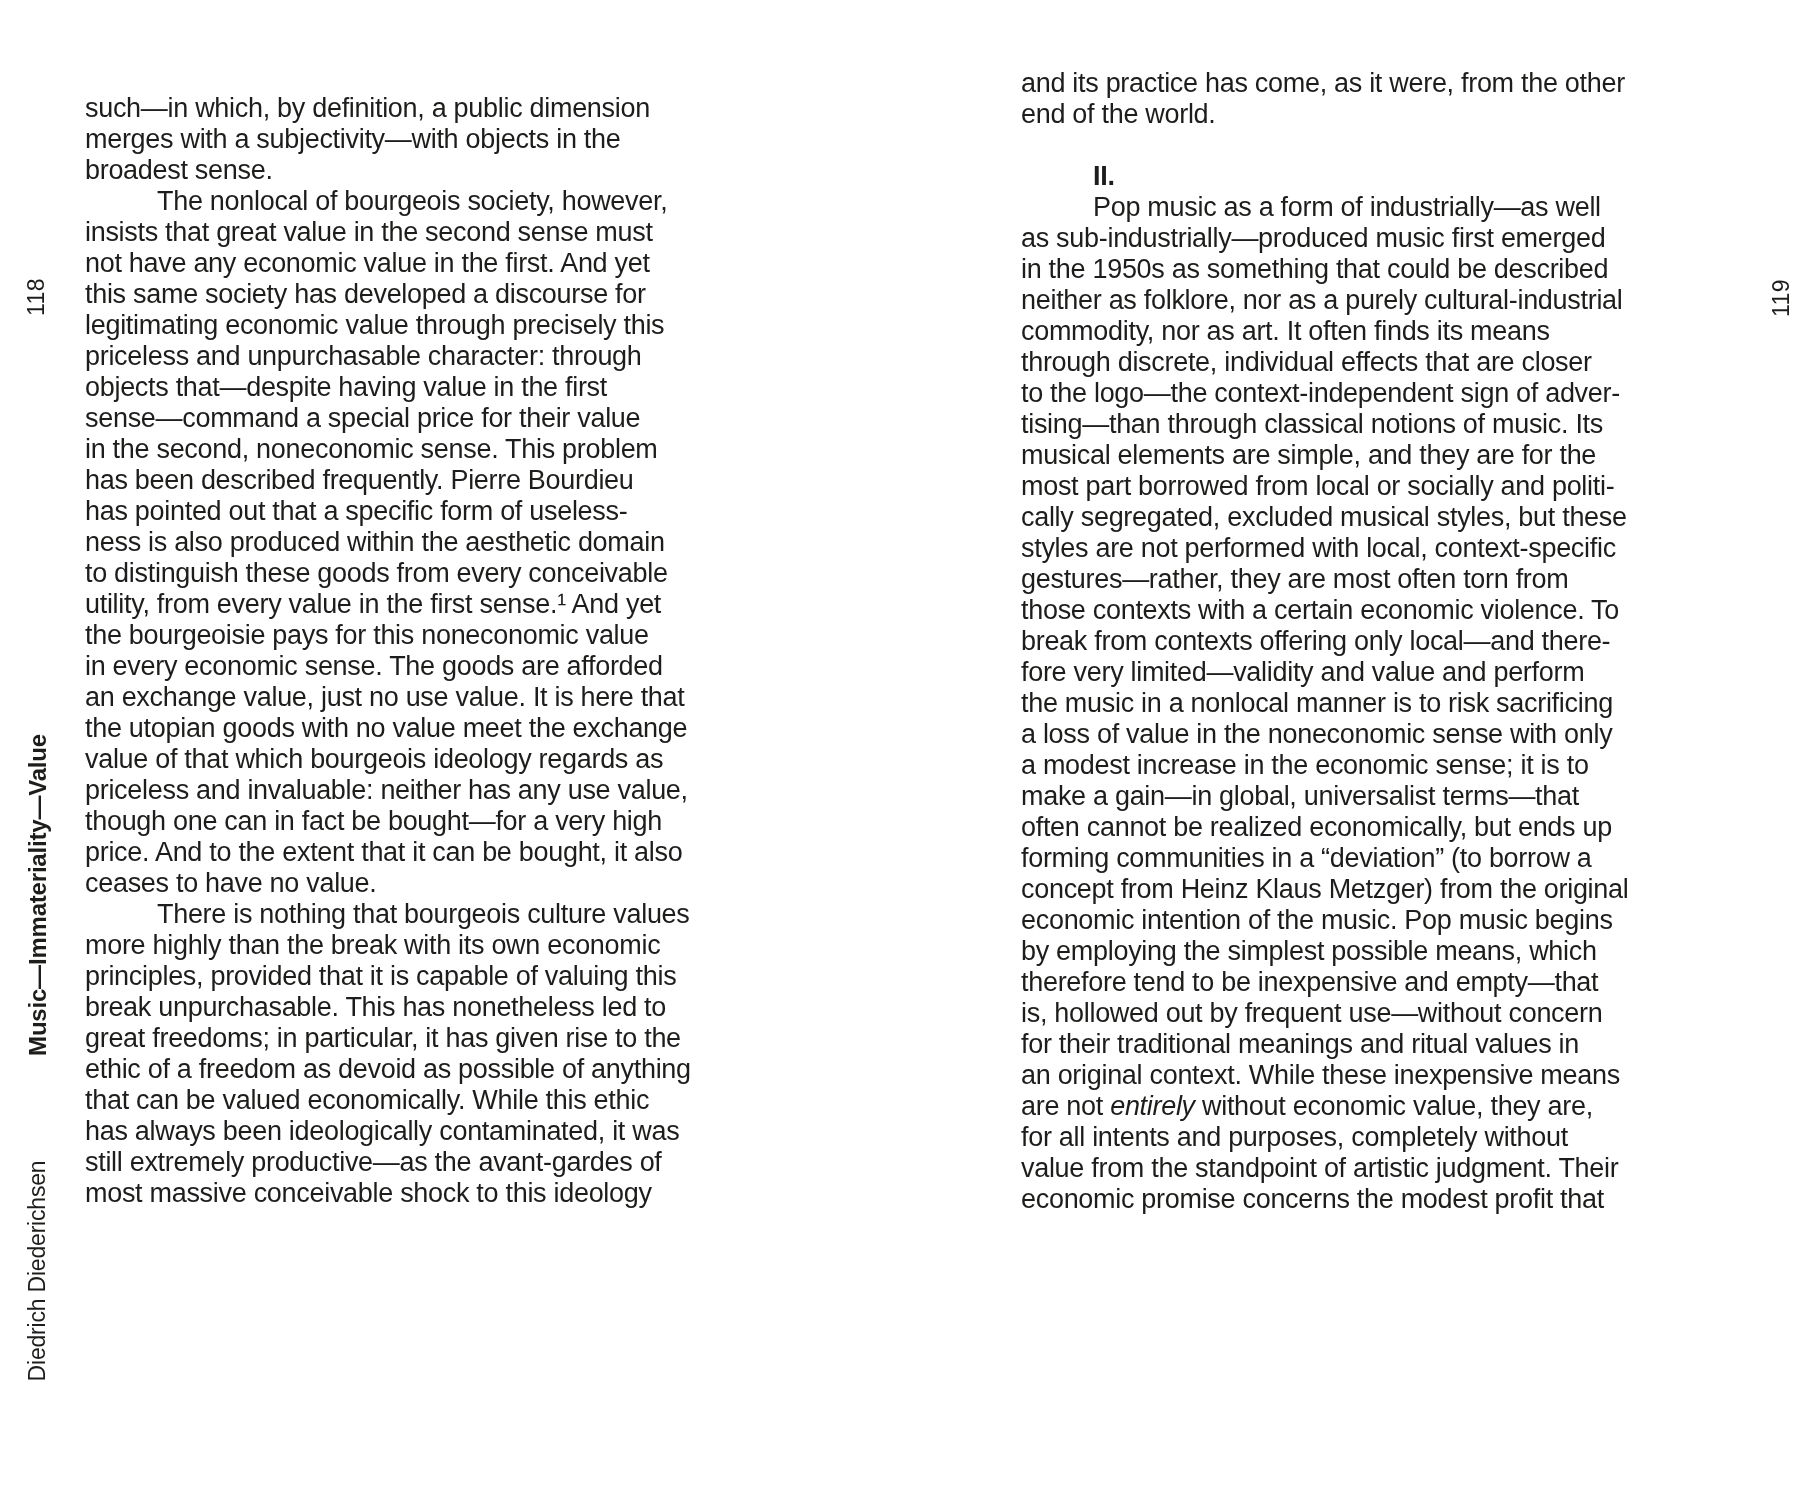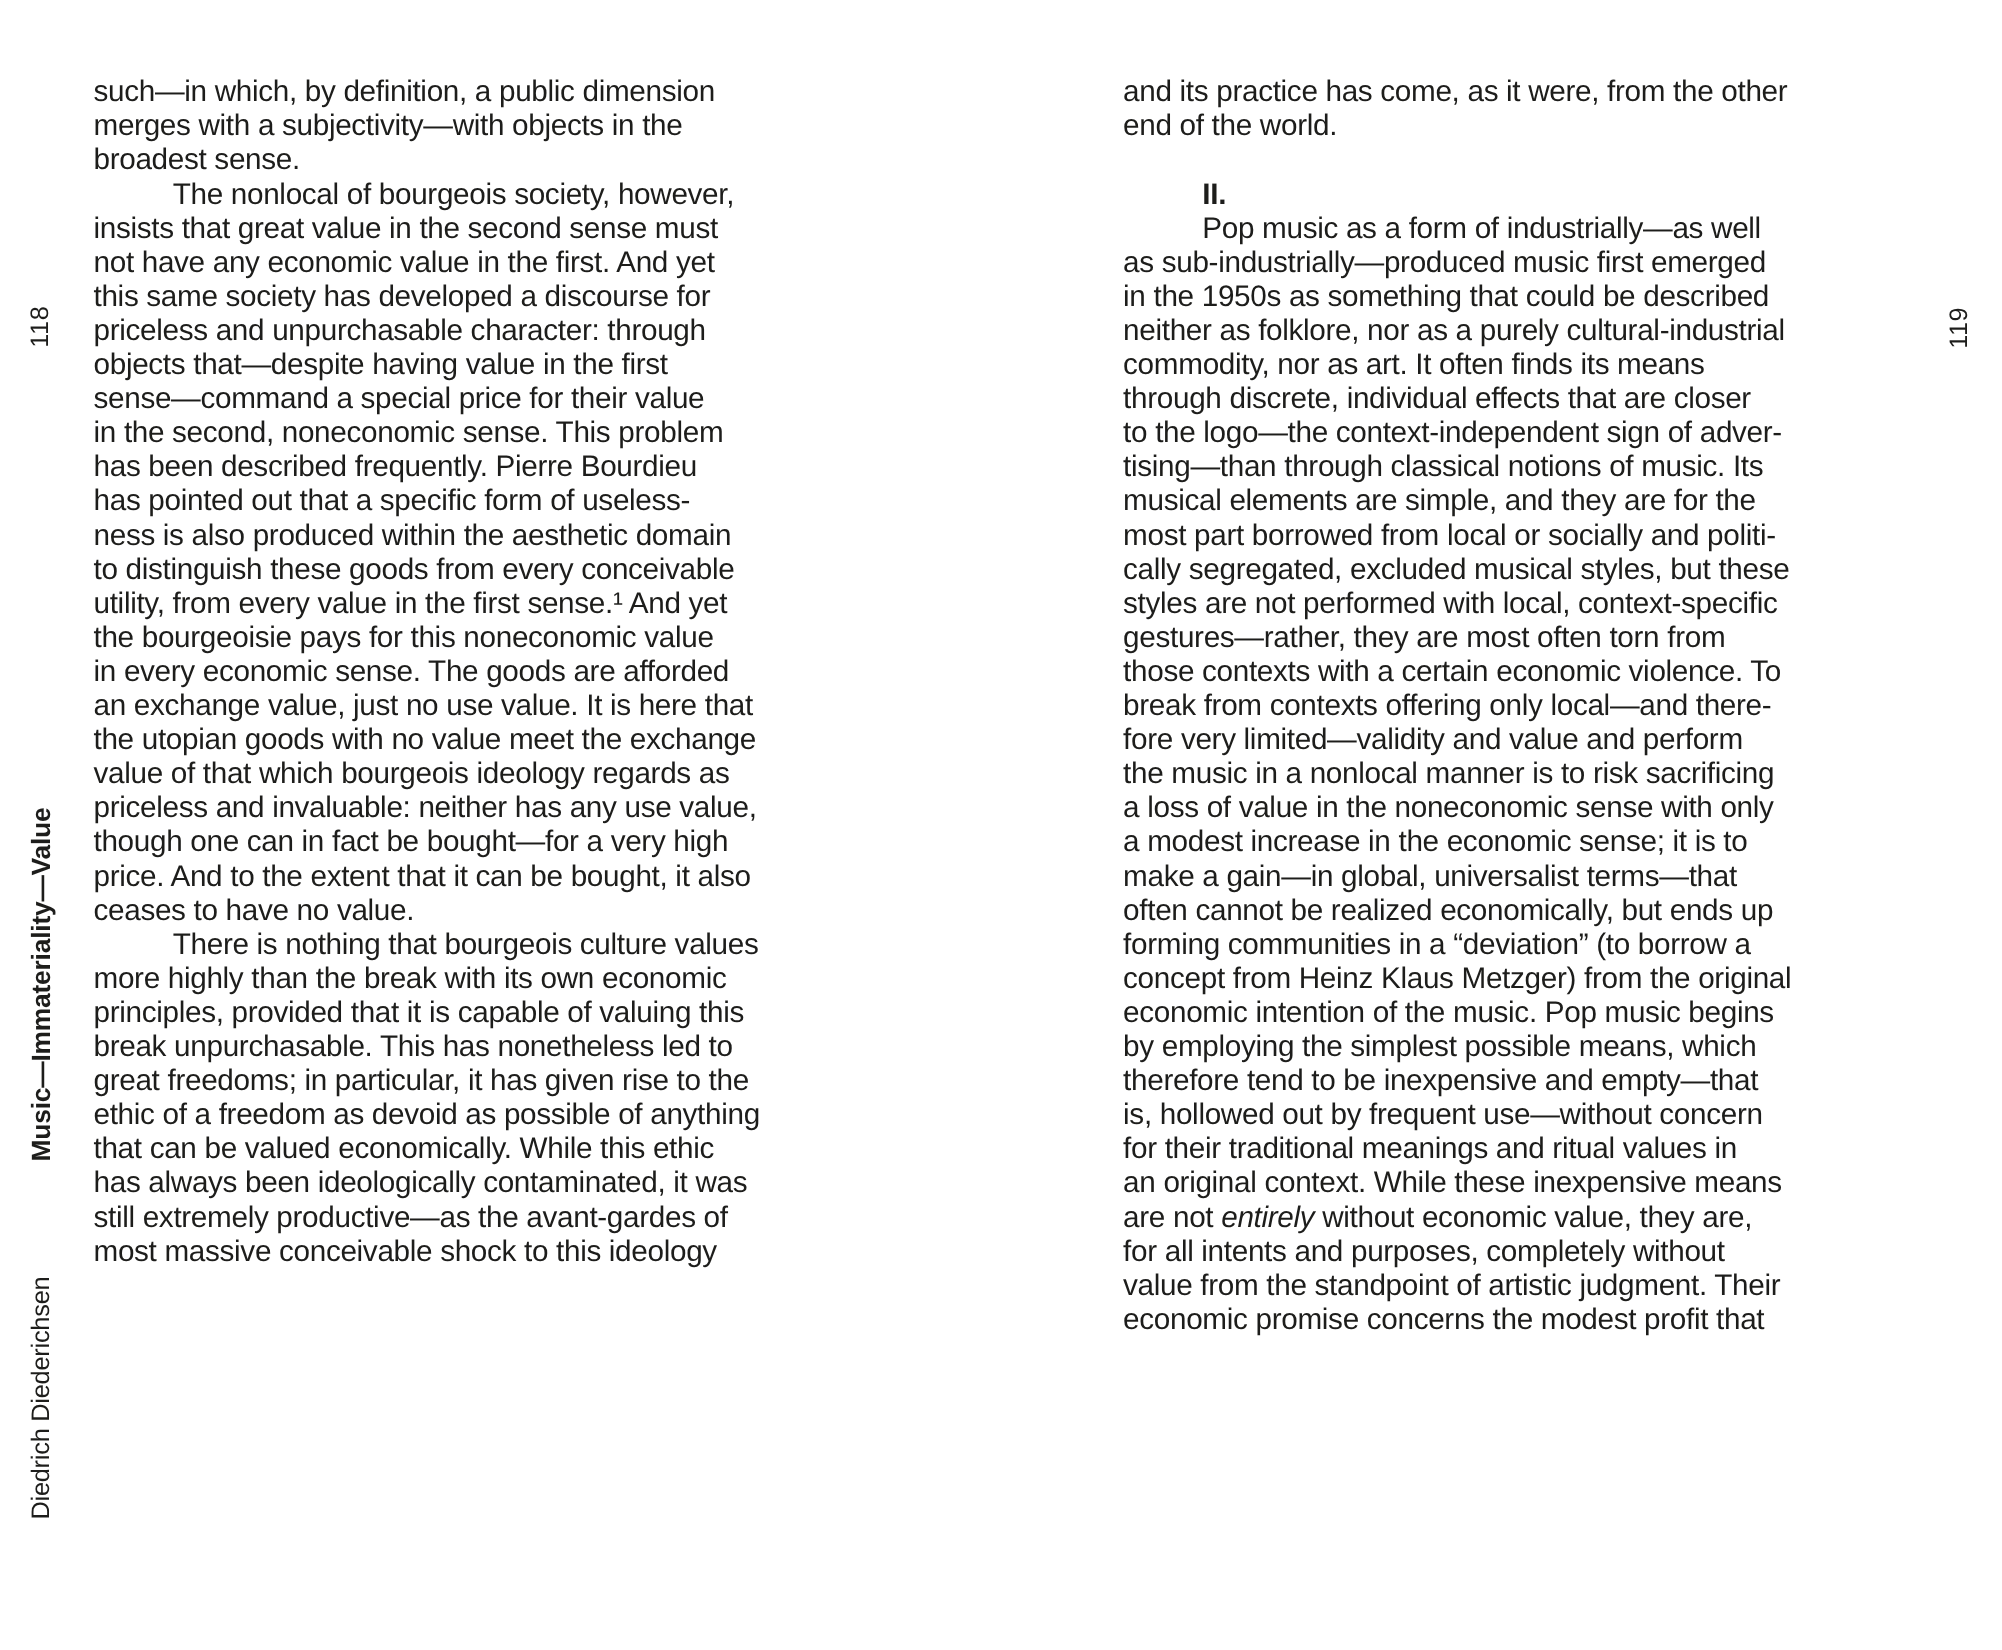--- a/index.html
+++ b/index.html
@@ -12,21 +12,21 @@
     font-family: "Liberation Sans", "DejaVu Sans", sans-serif;
     color: #1d1d1b;
   }
   .column {
     position: absolute;
     top: 68px;
     font-size: 27px;
     line-height: 31px;
     letter-spacing: -0.3px;
   }
-  #left-column  { left: 85px;   width: 725px; }
+  #left-column  { left: 85px;   width: 725px; margin-top: 25px; }
   #right-column { left: 1005px; width: 725px; margin-left: 16px; }
   .line { white-space: nowrap; height: 31px; }
   .indent { padding-left: 72px; }
   .heading { font-weight: bold; }
   .line em { }
   .vlabel {
     position: absolute;
     white-space: nowrap;
     transform: translate(-50%, -50%) rotate(-90deg);
     color: #1d1d1b;
@@ -49,20 +49,21 @@
   <div class="vlabel" id="page-num-right">119</div>
 
   <div class="column" id="left-column">
       <div class="line"><span>such—in which, by definition, a public dimension</span></div>
       <div class="line"><span>merges with a subjectivity—with objects in the</span></div>
       <div class="line"><span>broadest sense.</span></div>
       <div class="line indent"><span>The nonlocal of bourgeois society, however,</span></div>
       <div class="line"><span>insists that great value in the second sense must</span></div>
       <div class="line"><span>not have any economic value in the first. And yet</span></div>
       <div class="line"><span>this same society has developed a discourse for</span></div>
+      <div class="line"><span>legitimating economic value through precisely this</span></div>
       <div class="line"><span>priceless and unpurchasable character: through</span></div>
       <div class="line"><span>objects that—despite having value in the first</span></div>
       <div class="line"><span>sense—command a special price for their value</span></div>
       <div class="line"><span>in the second, noneconomic sense. This problem</span></div>
       <div class="line"><span>has been described frequently. Pierre Bourdieu</span></div>
       <div class="line"><span>has pointed out that a specific form of useless-</span></div>
       <div class="line"><span>ness is also produced within the aesthetic domain</span></div>
       <div class="line"><span>to distinguish these goods from every conceivable</span></div>
       <div class="line"><span>utility, from every value in the first sense.¹ And yet</span></div>
       <div class="line"><span>the bourgeoisie pays for this noneconomic value</span></div>

